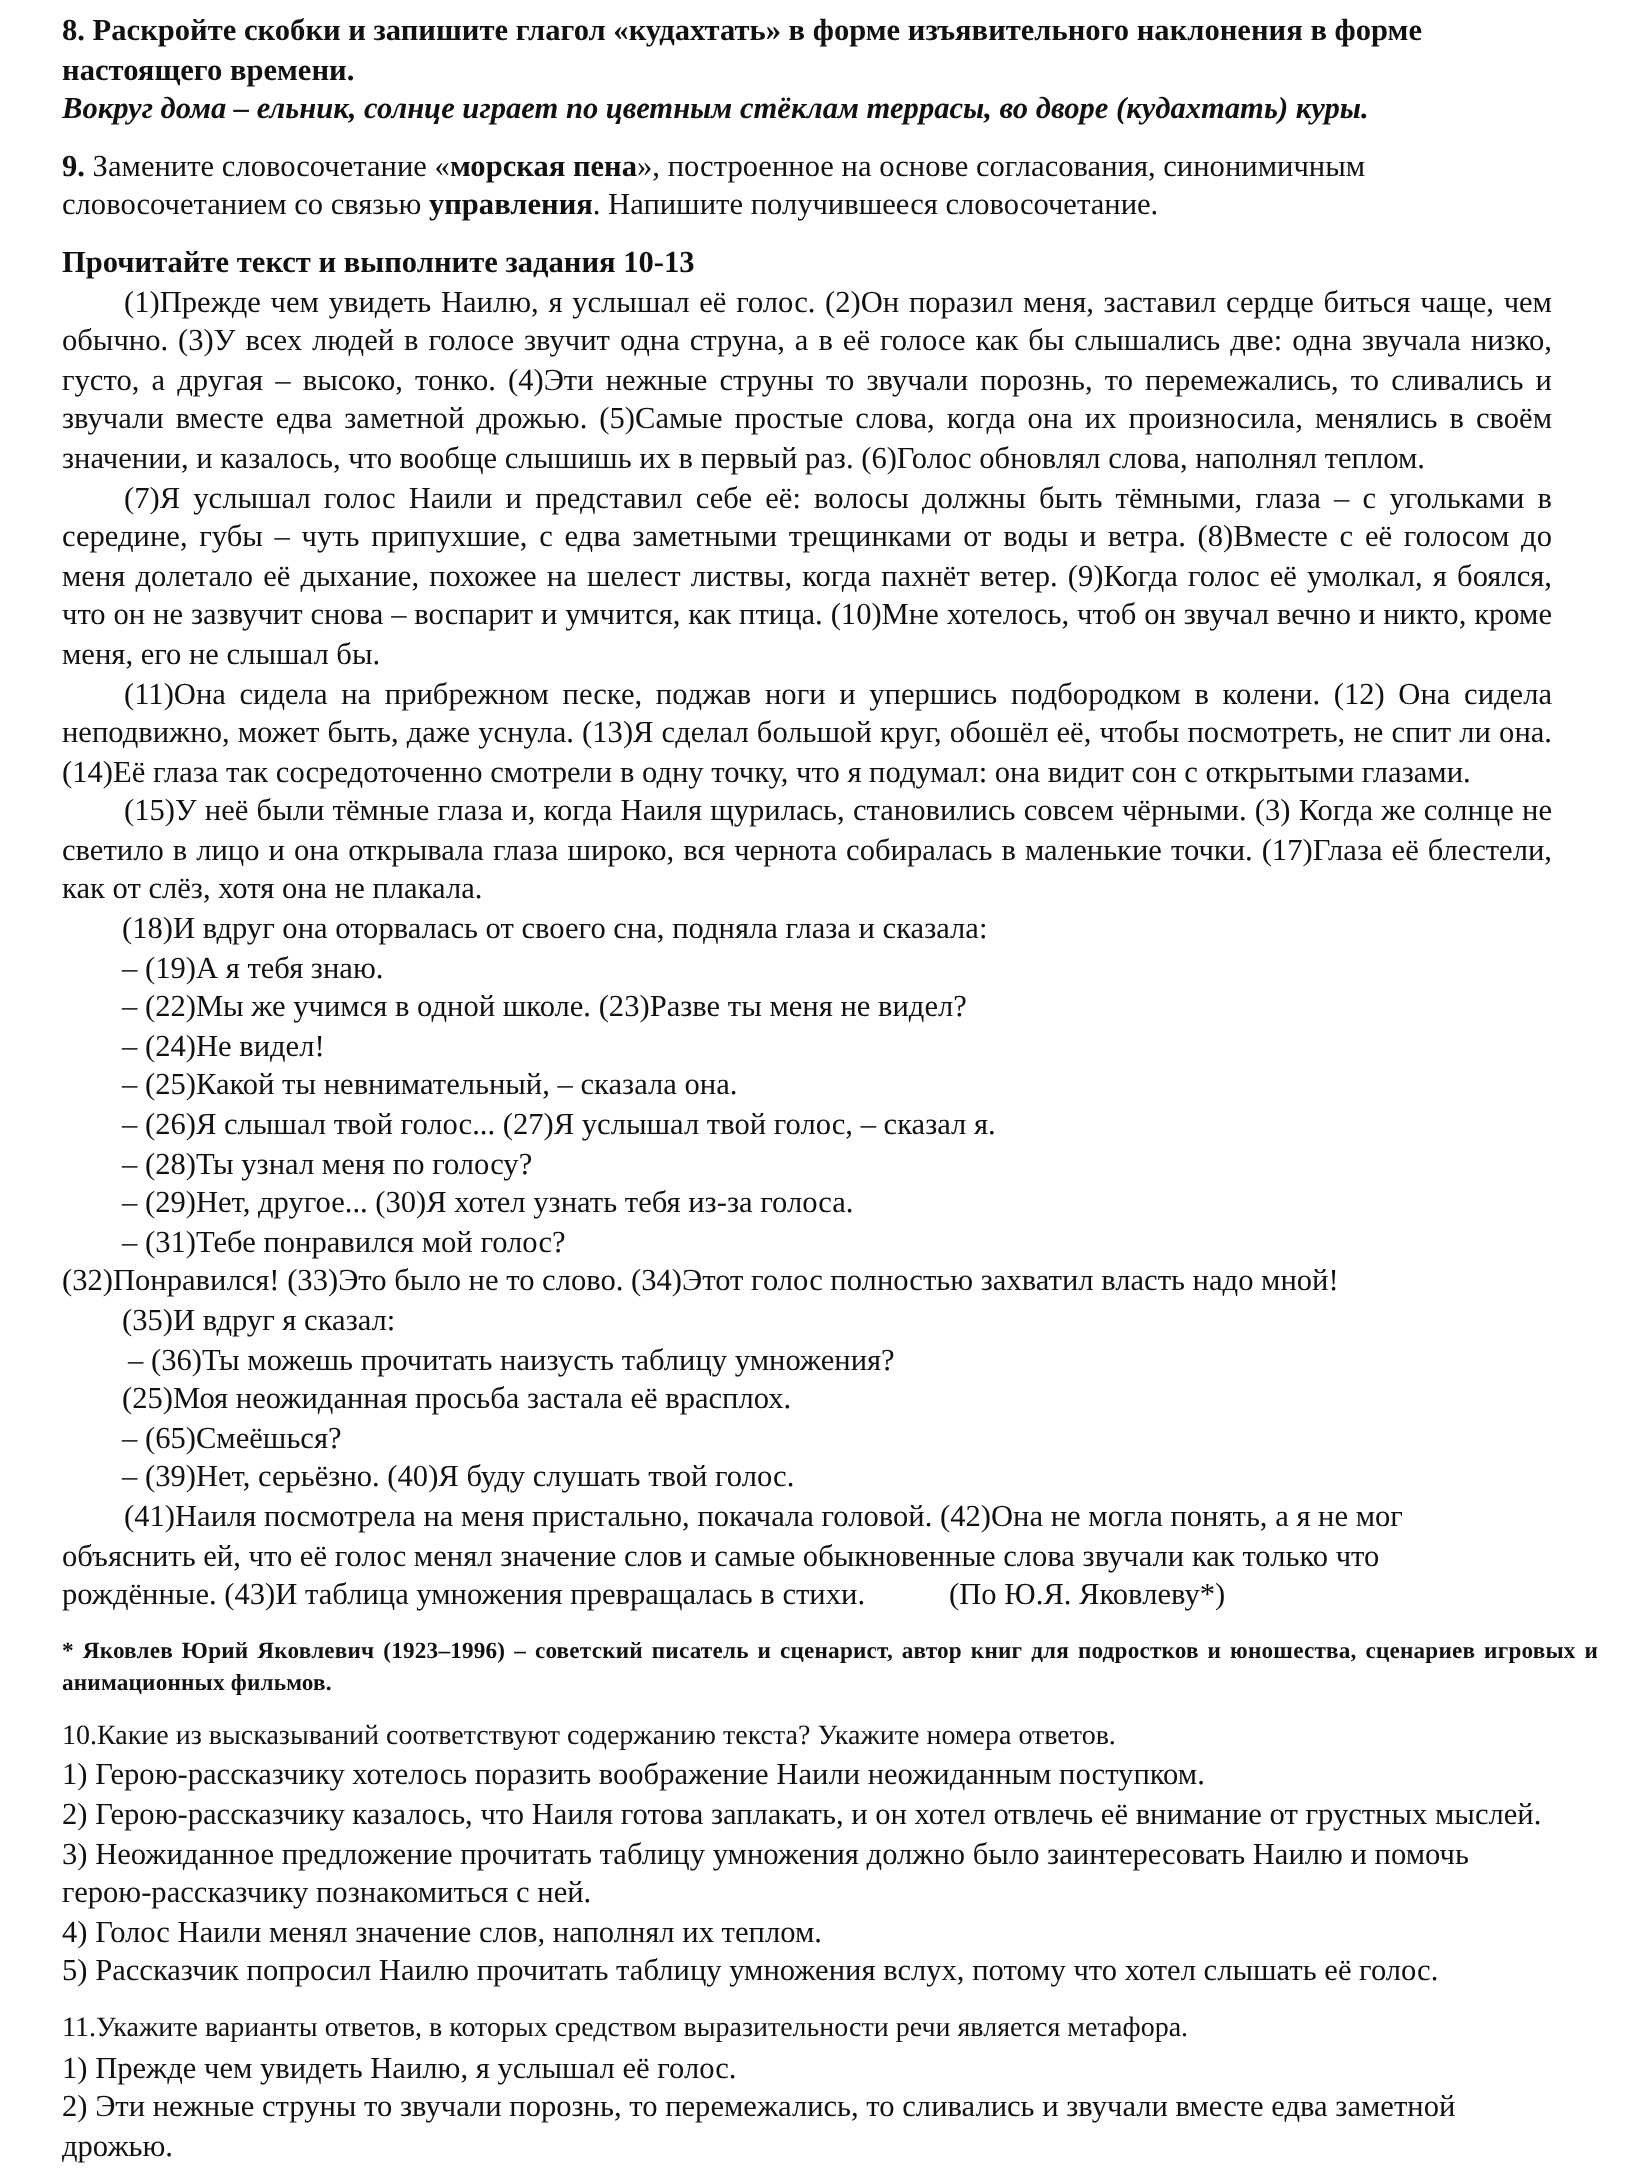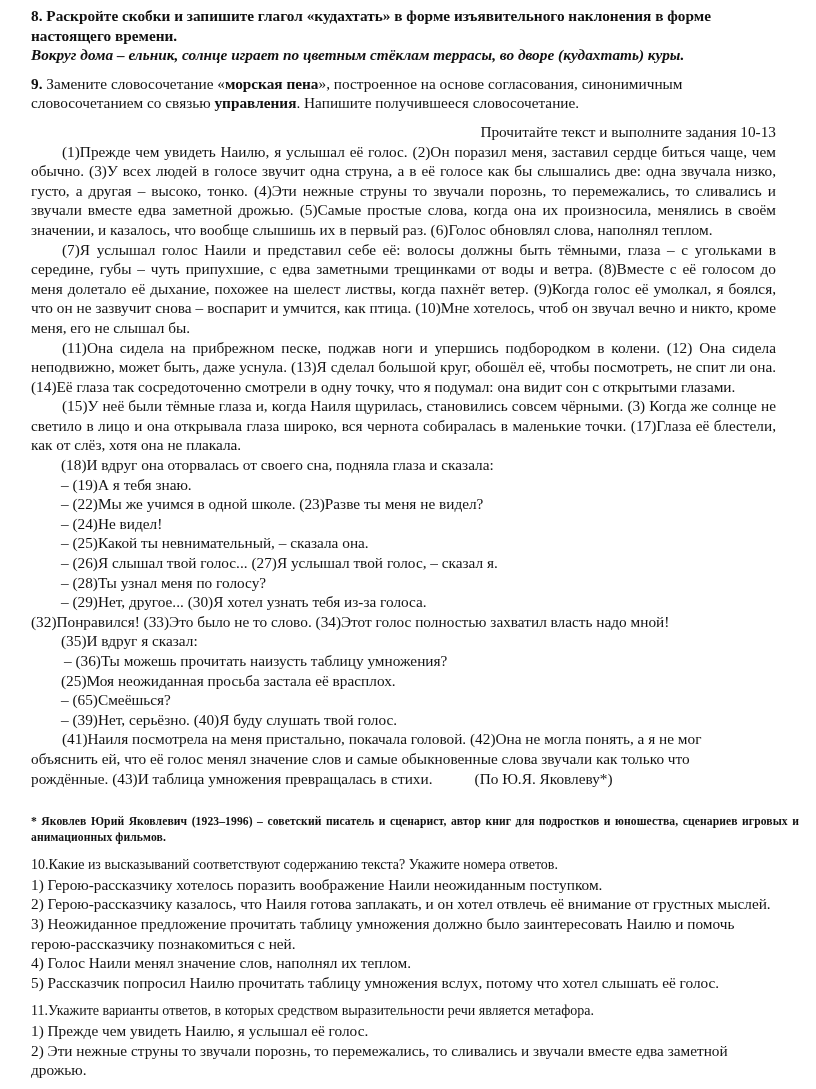--- a/index.html
+++ b/index.html
@@ -12,24 +12,24 @@
   .block { margin: 0; }
   .b { font-weight: bold; }
   .i { font-style: italic; }
   .justify { text-align: justify; }
   .indent { text-indent: 31px; }
   .dlg { padding-left: 30px; }
   .dlg2 { padding-left: 33px; }
   .gap-m { margin-top: 9px; }
   .footnote {
     font-size: 11.6px; line-height: 16px; font-weight: bold;
-    text-align: justify; width: 768px; margin-top: 26px; letter-spacing: 0.1px;
+    text-align: justify; width: 768px; margin-top: 10px; letter-spacing: 0.1px;
   }
   .q-title { font-weight: normal; font-size: 14px; }
-  .sec-head { font-weight: normal; text-align: right; }
+  .sec-head { font-weight: bold; text-align: left; }
 </style>
 </head>
 <body>
 
 <div class="page">
 
   <section>
     <p class="block b">8. Раскройте скобки и запишите глагол «кудахтать» в форме изъявительного наклонения в форме настоящего времени.</p>
     <p class="block b i">Вокруг дома – ельник, солнце играет по цветным стёклам террасы, во дворе (кудахтать) куры.</p>
   </section>
@@ -46,20 +46,21 @@
     <p class="block justify indent">(15)У неё были тёмные глаза и, когда Наиля щурилась, становились совсем чёрными. (3) Когда же солнце не светило в лицо и она открывала глаза широко, вся чернота собиралась в маленькие точки. (17)Глаза её блестели, как от слёз, хотя она не плакала.</p>
 
     <p class="block dlg">(18)И вдруг она оторвалась от своего сна, подняла глаза и сказала:</p>
     <p class="block dlg">– (19)А я тебя знаю.</p>
     <p class="block dlg">– (22)Мы же учимся в одной школе. (23)Разве ты меня не видел?</p>
     <p class="block dlg">– (24)Не видел!</p>
     <p class="block dlg">– (25)Какой ты невнимательный, – сказала она.</p>
     <p class="block dlg">– (26)Я слышал твой голос... (27)Я услышал твой голос, – сказал я.</p>
     <p class="block dlg">– (28)Ты узнал меня по голосу?</p>
     <p class="block dlg">– (29)Нет, другое... (30)Я хотел узнать тебя из-за голоса.</p>
+    <p class="block dlg">– (31)Тебе понравился мой голос?</p>
     <p class="block">(32)Понравился! (33)Это было не то слово. (34)Этот голос полностью захватил власть надо мной!</p>
     <p class="block dlg">(35)И вдруг я сказал:</p>
     <p class="block dlg2">– (36)Ты можешь прочитать наизусть таблицу умножения?</p>
     <p class="block dlg">(25)Моя неожиданная просьба застала её врасплох.</p>
     <p class="block dlg">– (65)Смеёшься?</p>
     <p class="block dlg">– (39)Нет, серьёзно. (40)Я буду слушать твой голос.</p>
 
     <p class="block indent" style="width:720px;"><span>(41)Наиля посмотрела на меня пристально, покачала головой. (42)Она не могла понять, а я не мог объяснить ей, что её голос менял значение слов и самые обыкновенные слова звучали как только что рождённые. (43)И таблица умножения превращалась в стихи.</span><span style="display:inline-block;width:42px;"></span><span>(По Ю.Я. Яковлеву*)</span></p>
 
     <p class="block footnote">* Яковлев Юрий Яковлевич (1923–1996) – советский писатель и сценарист, автор книг для подростков и юношества, сценариев игровых и анимационных фильмов.</p>

